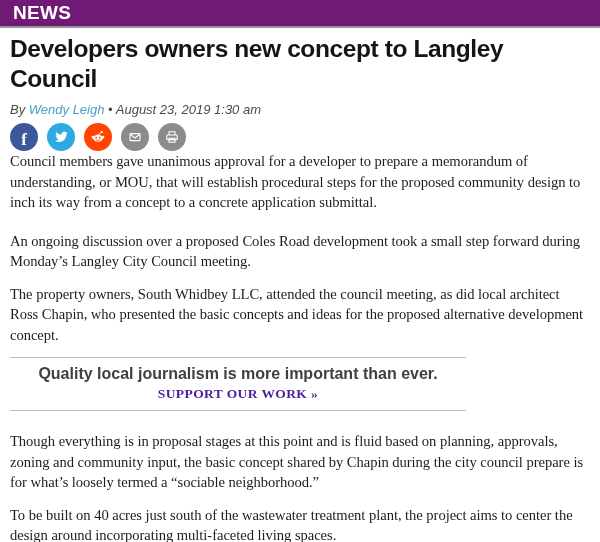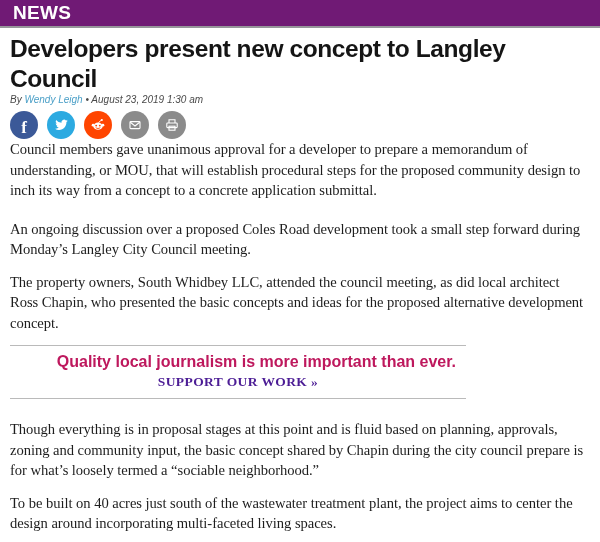--- a/index.html
+++ b/index.html
@@ -15,21 +15,21 @@
     color:#ffffff;font-weight:700;font-size:19px;letter-spacing:.3px;
     font-family:"Liberation Sans", sans-serif;
   }
   .content{padding:0 10px;}
   h1.article-title{
     font-family:"Liberation Sans", sans-serif;
     font-size:24.5px;font-weight:700;line-height:30px;color:#151515;
     letter-spacing:-0.4px;margin:6px 0 0;
   }
   .byline{
-    font-style:italic;font-size:10px;color:#4a4a4a;
+    margin-top:8px;font-style:italic;font-size:13px;color:#4a4a4a;
     font-family:"Liberation Sans", sans-serif;
   }
   .byline a{ text-decoration:none; }
   .share-toolbar{display:flex;gap:9px;margin-top:6px;}
   .share-btn{
     width:28px;height:28px;border-radius:50%;border:none;padding:0;
     display:flex;align-items:center;justify-content:center;cursor:pointer;
   }
   .share-btn svg{display:block;}
   .fb-glyph{
@@ -42,38 +42,38 @@
     margin:0 0 12px;letter-spacing:-0.05px;
   }
   p.first-para{margin-top:18px;}
   .support-callout{
     width:456px;box-sizing:border-box;
     border-top:1px solid #bababa;border-bottom:1px solid #bababa;
     margin:12px 0 20px;padding:6px 10px 8px;text-align:center;
   }
   .callout-heading{
     font-family:"Liberation Sans", sans-serif;
-    font-size:16px;font-weight:700;color:#be185d;margin:0;line-height:20px;text-align:right;
+    font-size:16px;font-weight:700;color:#404040;margin:0;line-height:20px;
   }
   .callout-cta{
     display:inline-block;margin-top:1px;text-decoration:none;
     font-family:"Liberation Serif", serif;font-weight:700;font-size:13.5px;
     letter-spacing:.4px;line-height:16px;
   }
 </style>
 </head>
 <body>
 
 <header class="topbar" style="background-color: #701a75;">
   <span class="section-label">NEWS</span>
 </header>
 
 <main class="content">
 
-  <h1 class="article-title">Developers present new concept to Langley Council</h1>
+  <h1 class="article-title">Developers owners new concept to Langley Council</h1>
 
   <div class="byline"><span>By </span><a href="#" style="color: rgb(74, 159, 199);">Wendy Leigh</a><span> • </span><span>August 23, 2019 1:30 am</span></div>
 
   <div class="share-toolbar">
     <button class="share-btn" style="background-color: rgb(59, 89, 152);">
       <span class="fb-glyph">f</span>
     </button>
     <button class="share-btn" style="background-color: rgb(44, 170, 225);">
       <span>
         <svg width="16" height="16" viewBox="0 0 16 16">

